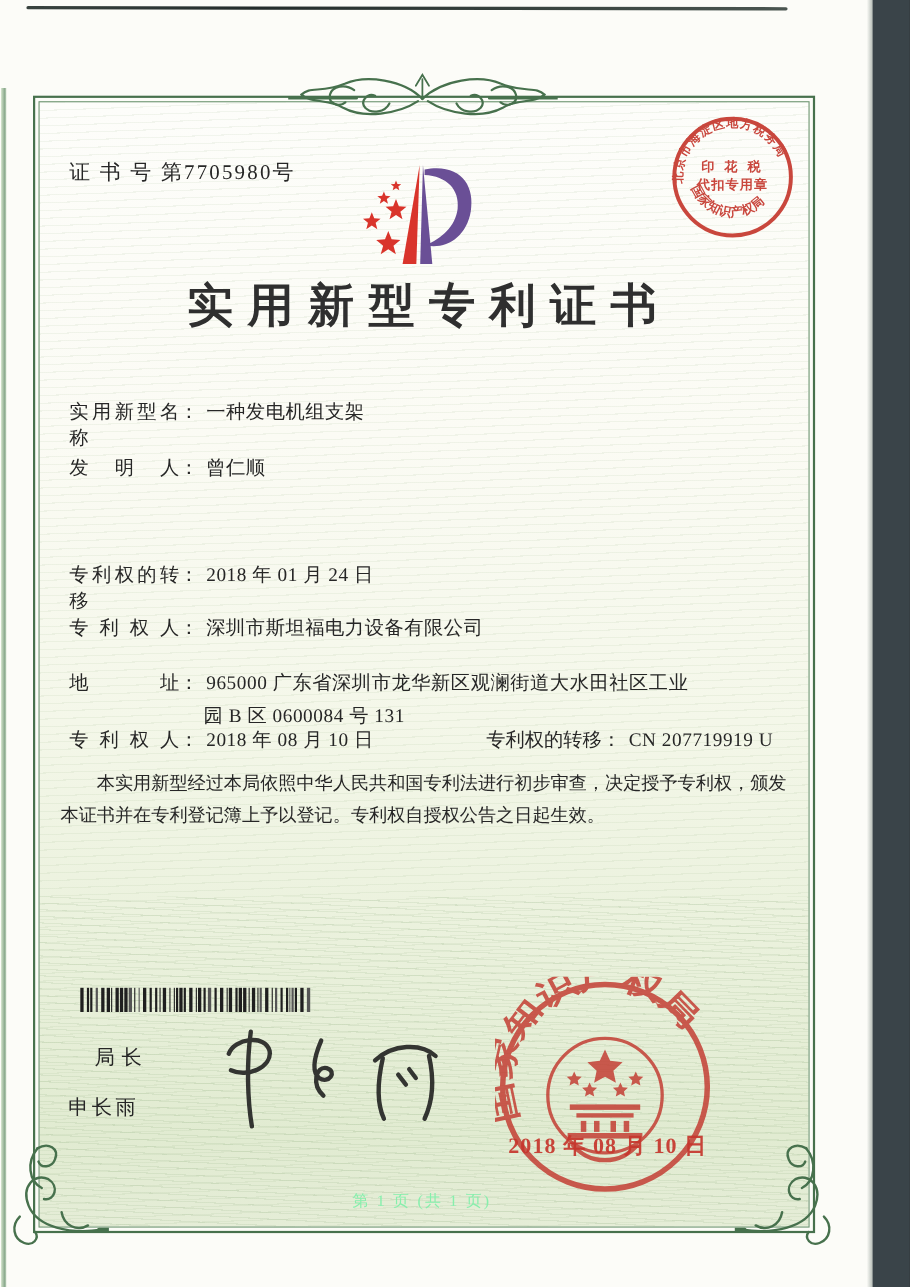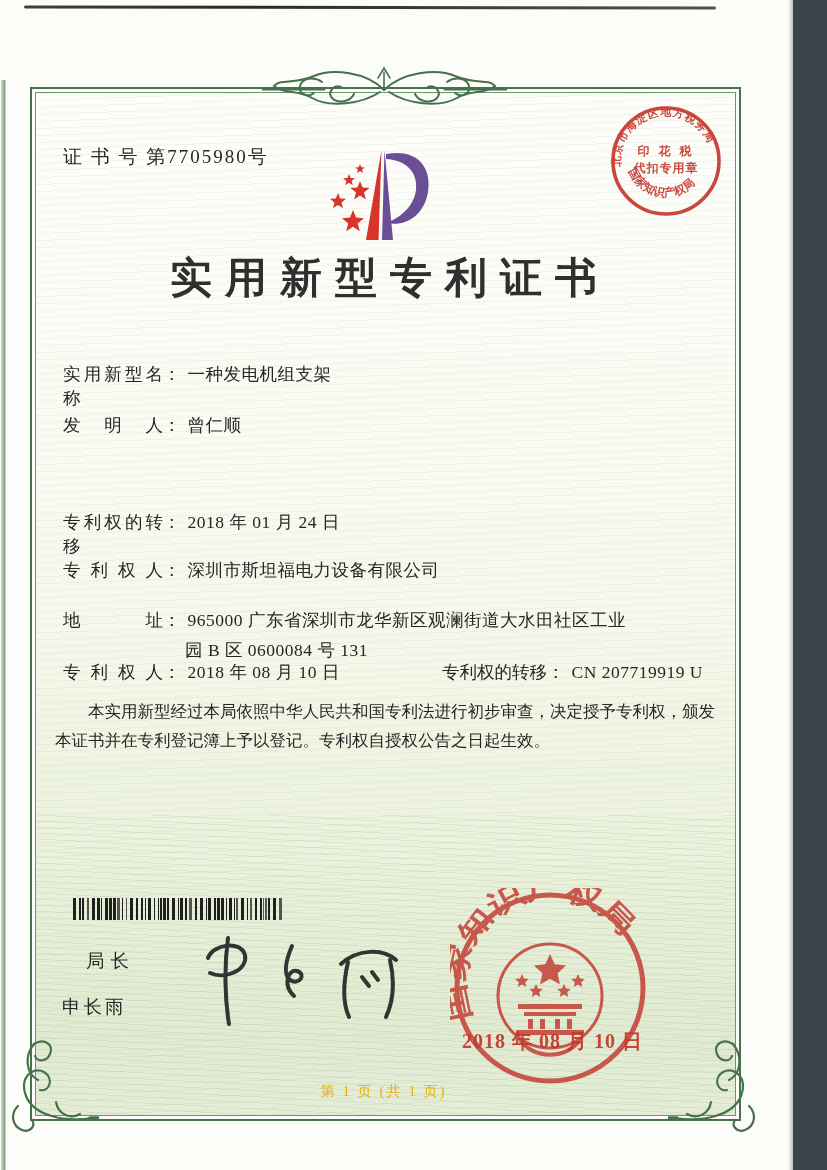--- a/index.html
+++ b/index.html
@@ -27,21 +27,21 @@
   #cert-no{left:63px;top:144px;font-size:19px;color:#262626;letter-spacing:2px;}
   #title{left:30px;top:250px;width:707px;text-align:center;font-size:42px;font-weight:700;
          color:#2f2f2f;letter-spacing:13px;text-indent:13px;}
   .row{left:63px;width:665px;font-size:17.5px;color:#262626;}
   .flabel{display:inline-block;width:100px;text-align:justify;text-align-last:justify;vertical-align:top;}
   .fcolon{display:inline-block;margin-right:7px;}
   .fvalue{letter-spacing:.5px;margin-top:38px;}
   .vline2{display:block;margin-left:122px;margin-top:6px;}
   #grant-no{position:absolute;left:379px;top:0;}
   .para{left:55px;width:665px;font-size:16.5px;line-height:29px;color:#262626;text-indent:2em;margin:0;}
-  #footer{left:30px;top:1082px;width:707px;text-align:center;font-size:14.5px;color:#eab308;letter-spacing:2px;}
+  #footer{left:30px;top:1082px;width:707px;text-align:center;font-size:14.5px;color:#86efac;letter-spacing:2px;}
   #sig-role{left:62px;top:948px;font-size:18.5px;color:#262626;letter-spacing:6px;margin-left:24px;}
   #sig-name{left:62px;top:994px;font-size:18.5px;color:#262626;letter-spacing:3px;}
   #barcode{left:73px;top:898px;width:210px;height:22px;font-size:0;}
   #barcode span{display:inline-block;height:100%;}
   #seal-date{left:462px;top:1028px;font-size:20px;font-weight:bold;color:rgba(197,53,43,.92);letter-spacing:1px;}
   .sealbox{opacity:.92;}
 </style>
 </head>
 <body>
 

